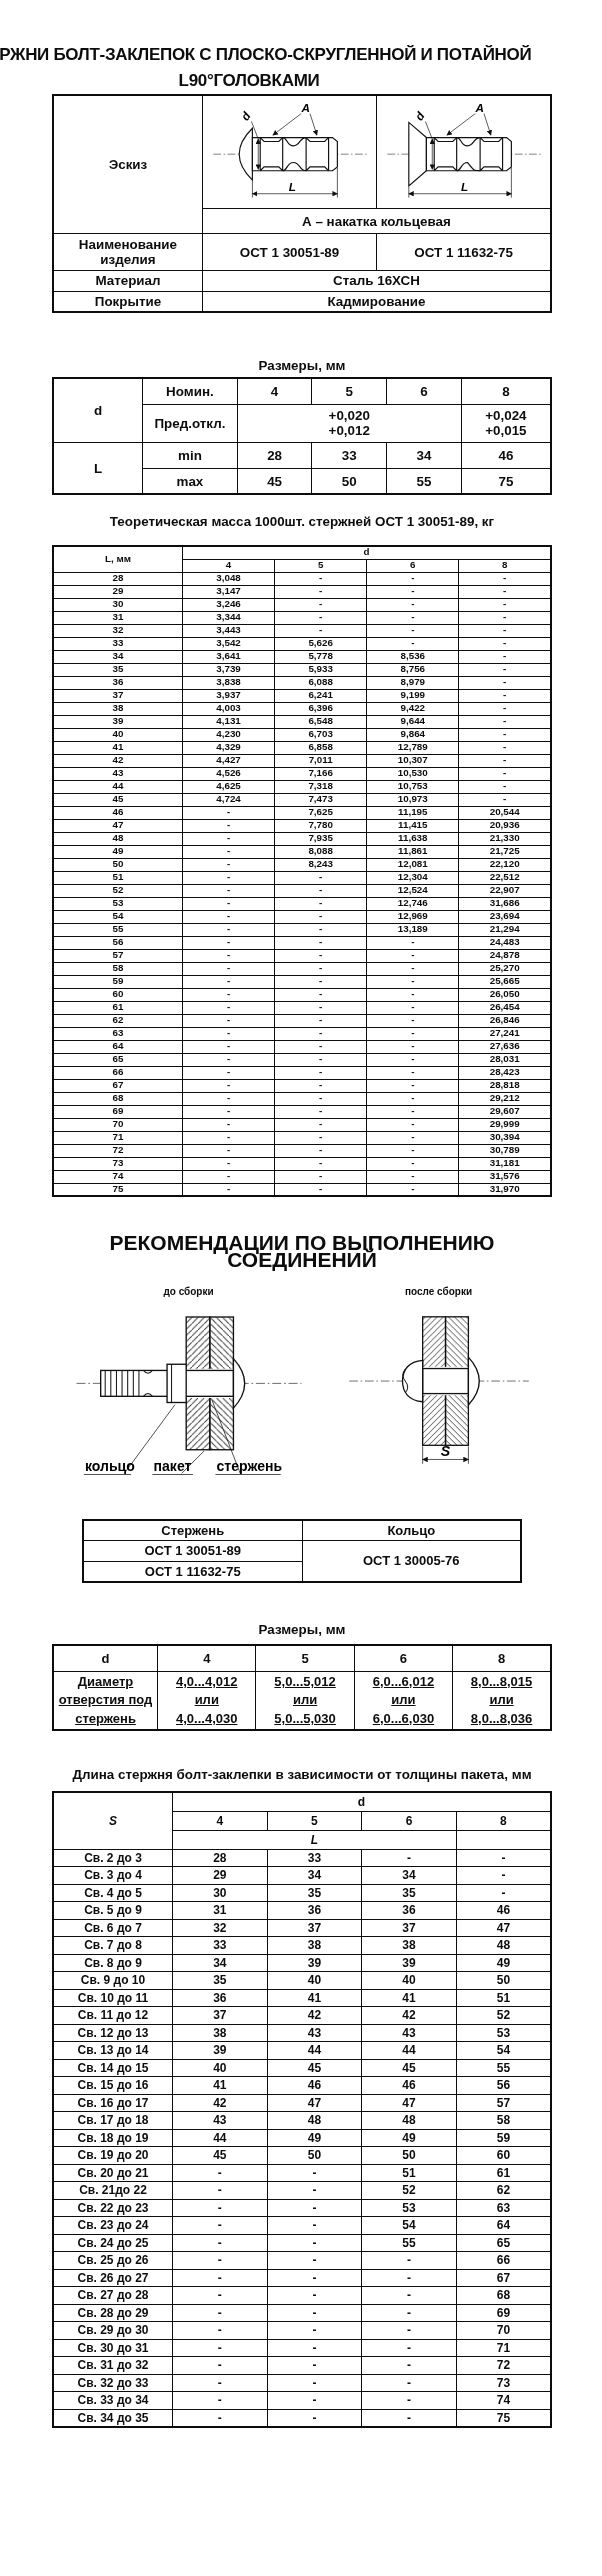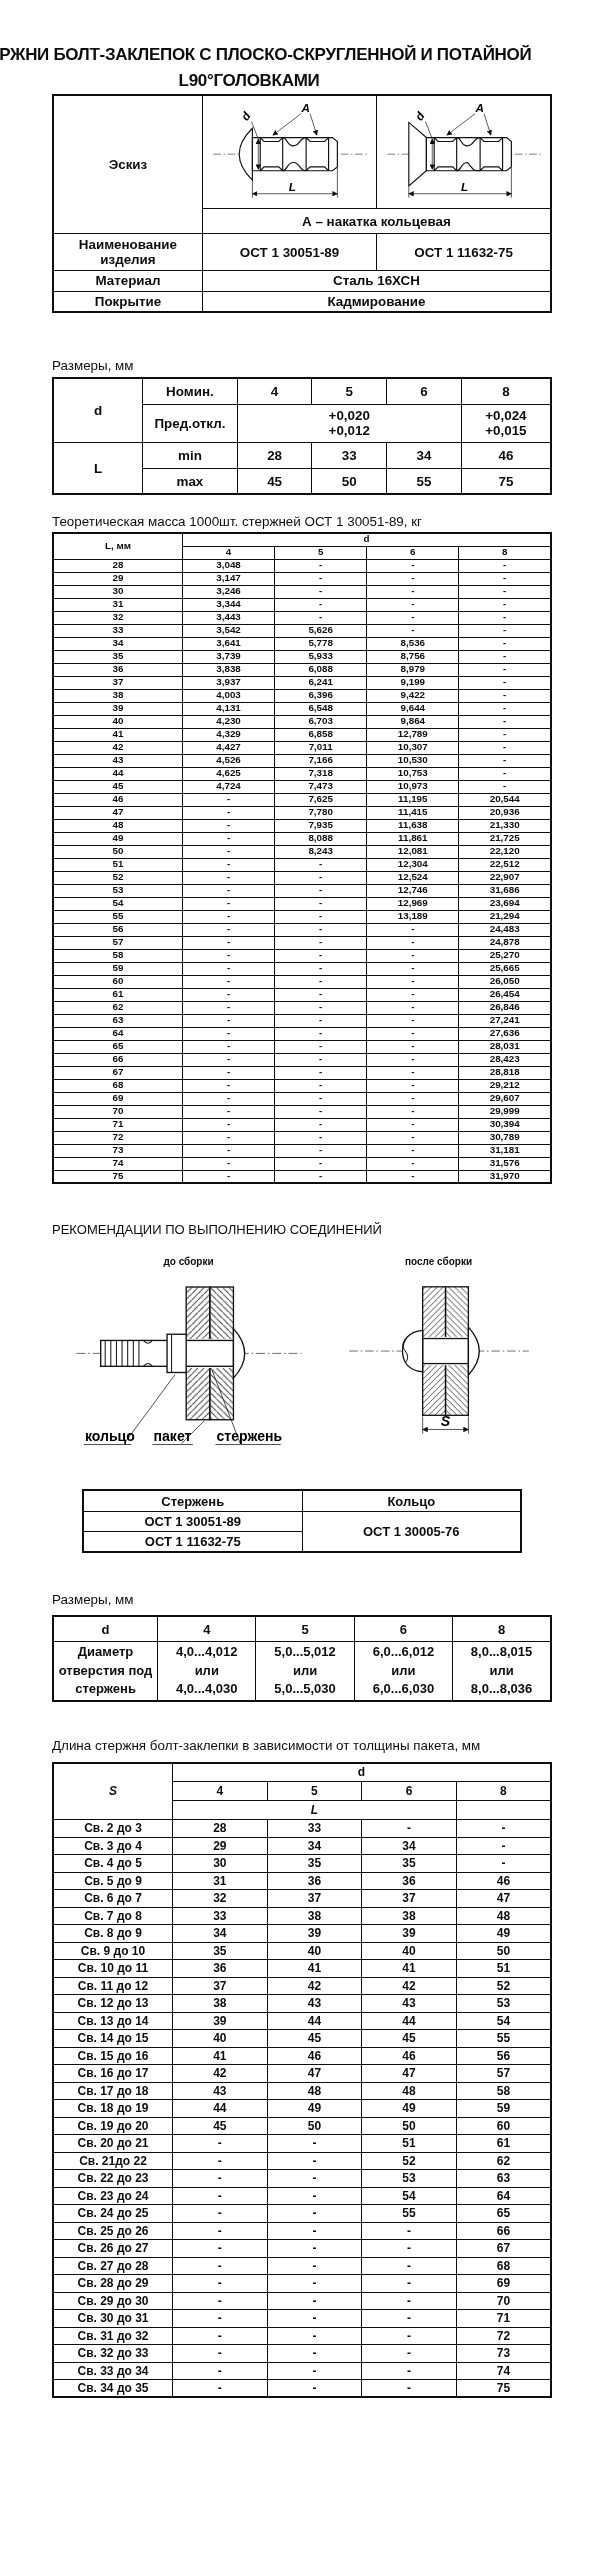--- a/index.html
+++ b/index.html
@@ -7,23 +7,23 @@
   body {
     width:602px; height:2629px; background:#ffffff; color:#0d0d0d;
     font-family:"Liberation Sans", sans-serif; overflow:hidden;
   }
   .content { width:500px; margin-left:52px; }
   .page-title {
     margin:42px 0 0 0; text-align:center; font-size:17px; font-weight:bold;
     line-height:26px; letter-spacing:-0.3px; width:602px; margin-left:-52px;
   }
   .section-title {
-    text-align:left; font-size:13.4px; font-weight:normal; line-height:16.5px;
+    text-align:center; font-size:13.4px; font-weight:bold; line-height:16.5px;
   }
-  .big-title { font-size:13px; }
+  .big-title { font-size:21px; }
   table { border-collapse:collapse; width:100%; table-layout:fixed; border:2.6px solid #0d0d0d; }
   th, td {
     border:1.5px solid #0d0d0d; text-align:center; vertical-align:middle;
     font-weight:bold; padding:1px 2.1px; overflow:hidden;
   }
   .ml { white-space:pre-line; }
   .it { font-style:italic; }
 
   
   .spec-table td { font-size:13.4px; }
@@ -51,21 +51,21 @@
   svg text { font-family:"Liberation Sans", sans-serif; }
 
   
   .parts-table { width:88%; margin:38px auto 0 auto; }
   .parts-table td { font-size:13px; height:20.6px; }
 
   
   .hole-table { margin-top:6.2px; }
   .hole-table td, .hole-table th { font-size:13px; }
   .hole-table .r-h { height:26px; }
-  .hole-table .r-v td { height:58px; line-height:18.5px; }
+  .hole-table .r-v td { height:58px; line-height:18.5px;text-decoration:underline; }
 
   
   .length-table { margin-top:7.2px; }
   .length-table td, .length-table th { font-size:12px; }
   .length-table thead tr { height:19px; }
   .length-table tbody td { height:17.5px; }
 
   .spacer-bottom { height:41px; }
 </style>
 </head>
@@ -202,21 +202,21 @@
       <td>max</td>
       <td>45</td>
       <td>50</td>
       <td>55</td>
       <td>75</td>
     </tr>
   </tbody>
     </table>
 
   <div class="section-title" style="margin-top:19px;">Теоретическая масса 1000шт. стержней ОСТ 1 30051-89, кг</div>
-  <table class="mass-table" style="margin-top:1px;padding-left:24px;">
+  <table class="mass-table" style="margin-top:14px;padding-left:24px;">
     <colgroup>
         <col style="width:26%">
         <col style="width:18.5%">
         <col style="width:18.5%">
         <col style="width:18.5%">
         <col style="width:18.5%">
       </colgroup>
     <thead>
       <tr>
         <th rowspan="2">L, мм</th>

